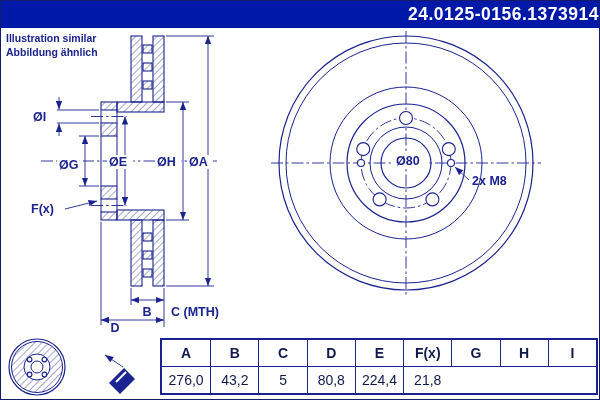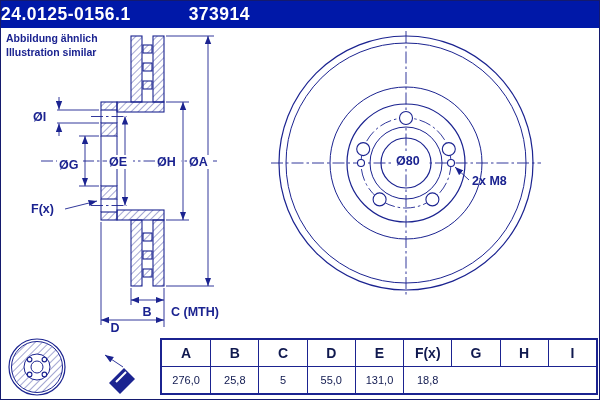--- a/index.html
+++ b/index.html
@@ -4,21 +4,21 @@
 <style>
   html,body{margin:0;padding:0;background:#888;}
   .screen{
     position:relative;width:600px;height:400px;background:#fff;overflow:hidden;
     font-family:"Liberation Sans",sans-serif;box-sizing:border-box;
     border:1px solid #141a6e;
   }
   .titlebar{
     position:absolute;top:0;left:0;right:0;height:27px;
     background:var(--header_bg,#0018a8);
-    display:flex;align-items:center;justify-content:flex-start;gap:58px;
+    display:flex;align-items:center;justify-content:flex-end;
     color:#fff;font-weight:bold;font-size:17.5px;letter-spacing:0.5px;
   }
   .note{
     position:absolute;top:31px;left:5px;
     font-size:10.5px;font-weight:600;line-height:1.3;
     color:var(--line,#1b2390);
   }
   svg text{font-family:"Liberation Sans",sans-serif;}
   .ln{stroke:var(--line,#1b2390);fill:none;stroke-width:1.2;}
   .thin{stroke-width:1;}
@@ -32,38 +32,38 @@
   .solid{fill:var(--line,#1b2390);stroke:none;}
   .hln{stroke:var(--line,#1b2390);stroke-width:0.8;}
   .spec{
     position:absolute;left:159px;top:337px;width:438px;height:57px;
     display:grid;grid-template-columns:repeat(9,1fr);grid-auto-rows:1fr;
     border:2px solid var(--line,#1b2390);box-sizing:border-box;background:#fff;
   }
   .cell{
     border-left:1.5px solid var(--line,#1b2390);
     display:flex;align-items:center;justify-content:center;
-    font-size:11px;color:#10194f;white-space:nowrap;
+    font-size:14px;color:#10194f;white-space:nowrap;
   }
   .cell:nth-child(9n+1){border-left:none;}
   .cell.head{border-bottom:1.5px solid var(--line,#1b2390);font-weight:bold;font-size:14px;}
 </style>
 </head>
 <body>
 
 <div class="screen">
 
   <div class="titlebar">
     <span>24.0125-0156.1</span>
     <span>373914</span>
   </div>
 
   <div class="note">
+    <div>Illustration similar</div>
     <div>Abbildung ähnlich</div>
-    <div>Illustration similar</div>
   </div>
 
   <svg width="600" height="400" viewBox="0 0 600 400">
     <defs>
       <pattern id="hatch" width="5" height="5" patternUnits="userSpaceOnUse" patternTransform="rotate(45)">
         <line x1="0" y1="0" x2="0" y2="5" class="hln"></line>
       </pattern>
       <marker id="aE" markerWidth="9" markerHeight="7" refX="8.5" refY="3.5" orient="auto" markerUnits="userSpaceOnUse">
         <path d="M0,0.3 L8.5,3.5 L0,6.7 Z" fill="#1b2390"></path>
       </marker>
@@ -196,20 +196,20 @@
     <div class="cell head">A</div>
     <div class="cell head">B</div>
     <div class="cell head">C</div>
     <div class="cell head">D</div>
     <div class="cell head">E</div>
     <div class="cell head">F(x)</div>
     <div class="cell head">G</div>
     <div class="cell head">H</div>
     <div class="cell head">I</div>
     <div class="cell">276,0</div>
-    <div class="cell">25,8</div>
+    <div class="cell">43,2</div>
     <div class="cell">5</div>
-    <div class="cell">55,0</div>
-    <div class="cell">131,0</div>
-    <div class="cell">18,8</div>
+    <div class="cell">80,8</div>
+    <div class="cell">224,4</div>
+    <div class="cell">21,8</div>
   </div>
 
 </div>
 
 </body></html>

